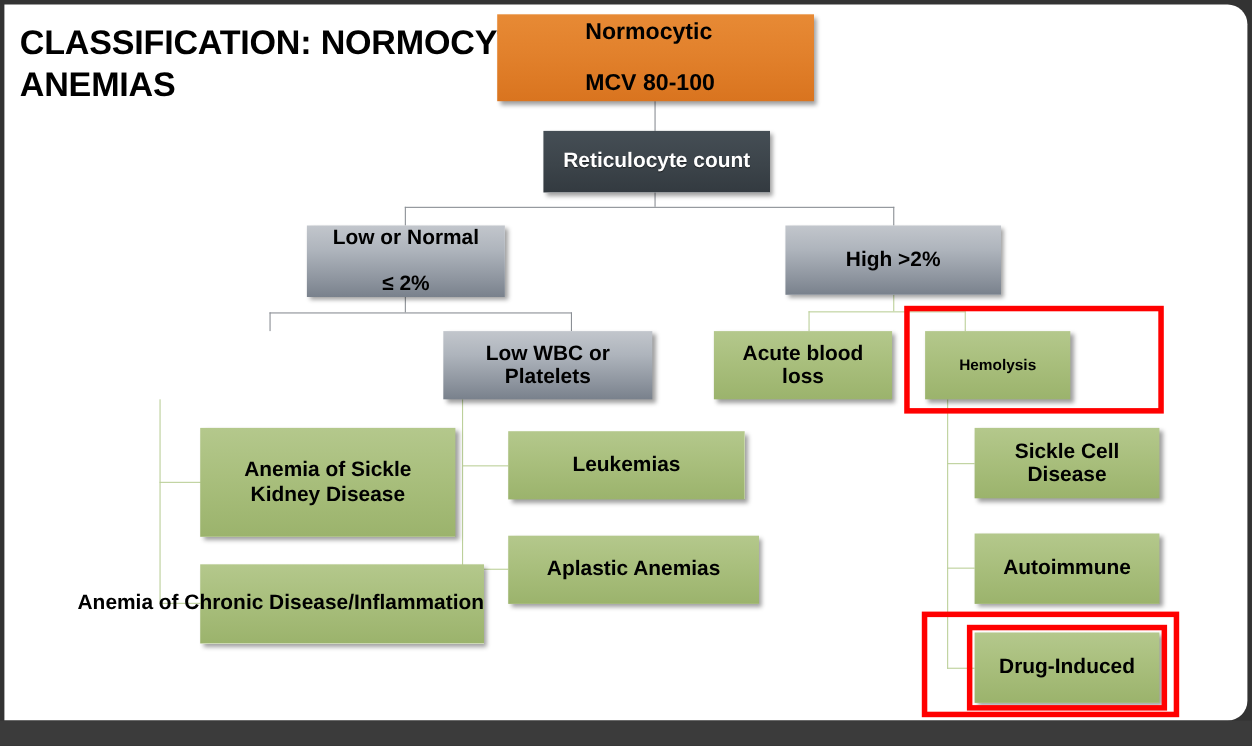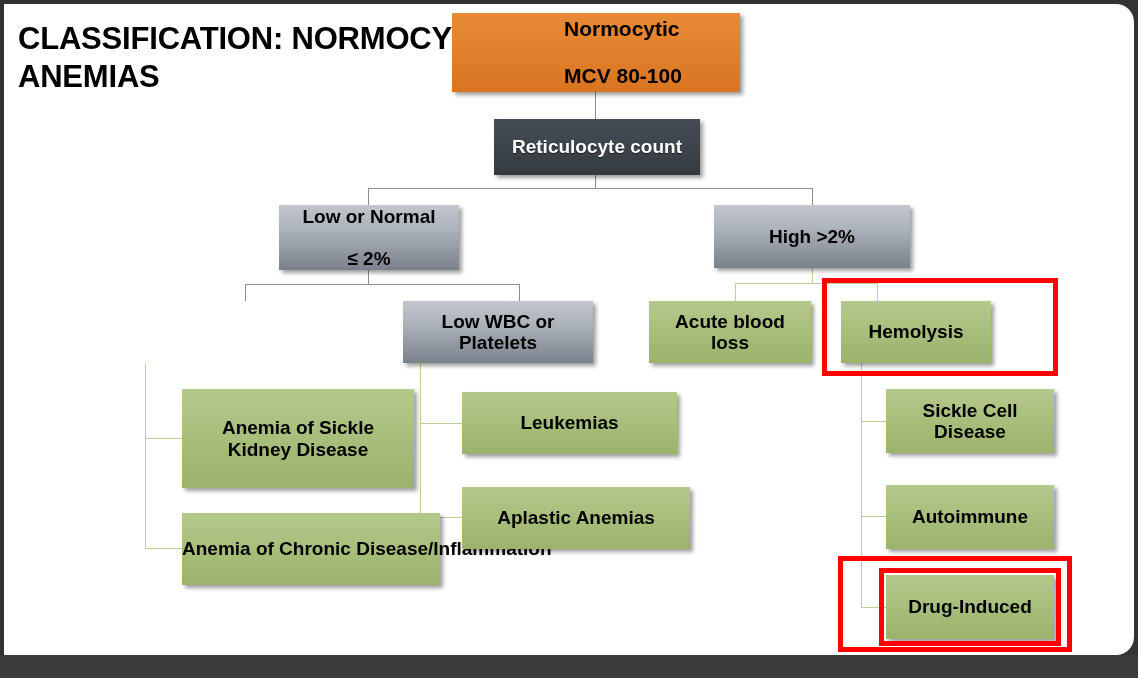--- a/index.html
+++ b/index.html
@@ -42,21 +42,21 @@
     letter-spacing:-0.2px;
     text-shadow:1px 1px 0 rgba(255,255,255,.35);
   }
 
   
   .node{
     position:absolute;
     box-sizing:border-box;
     display:flex;
     align-items:center;
-    justify-content:flex-start;
+    justify-content:flex-end;
     text-align:center;
     font-weight:bold;
     line-height:1.12;
     box-shadow:3px 3px 4px rgba(0,0,0,.38);
     z-index:3;
   }
   .node span{display:block;width:100%;}
 
   .n-orange{
     background:linear-gradient(to bottom,#e78a35 0%,#e2812c 45%,#d9741f 100%);
@@ -125,21 +125,21 @@
 
   <div class="line l-green" style="left:420px;top:363px;width:1px;height:155px;"></div>
   <div class="line l-green" style="left:420px;top:423px;width:42px;height:1px;"></div>
   <div class="line l-green" style="left:420px;top:517px;width:42px;height:1px;"></div>
 
   <div class="line l-green" style="left:861px;top:363px;width:1px;height:245px;"></div>
   <div class="line l-green" style="left:861px;top:421px;width:25px;height:1px;"></div>
   <div class="line l-green" style="left:861px;top:516px;width:25px;height:1px;"></div>
   <div class="line l-green" style="left:861px;top:607px;width:25px;height:1px;"></div>
 
-  <div class="node n-orange" style="left:452px;top:13px;width:288px;height:79px;font-size:21px;justify-content:flex-start;padding-left:112px;text-align:left;">
+  <div class="node n-orange" style="left:452px;top:13px;width:288px;height:79px;font-size:21px;justify-content:flex-start;padding-left:80px;text-align:left;">
     <span>
       <span>Normocytic</span><br>
       <span>MCV 80-100</span>
     </span>
   </div>
 
   <div class="node n-dark" style="left:494px;top:119px;width:206px;height:56px;font-size:19px;">
     <span>Reticulocyte count</span>
   </div>
 
@@ -156,21 +156,21 @@
 
 
   <div class="node n-gray" style="left:403px;top:301px;width:190px;height:62px;font-size:19px;padding:0 6px;">
     <span>Low WBC or Platelets</span>
   </div>
 
   <div class="node n-green" style="left:649px;top:301px;width:162px;height:62px;font-size:19px;padding:0 6px;">
     <span>Acute blood loss</span>
   </div>
 
-  <div class="node n-green" style="left:841px;top:301px;width:150px;height:62px;font-size:19px;">
+  <div class="node n-green" style="left:841px;top:301px;width:132px;height:62px;font-size:14px;">
     <span>Hemolysis</span>
   </div>
 
   <div class="node n-green" style="left:182px;top:389px;width:232px;height:99px;font-size:19px;padding:0 6px;">
     <span>Anemia of Sickle Kidney Disease</span>
   </div>
 
   <div class="node n-green" style="left:182px;top:513px;width:258px;height:72px;font-size:19px;">
     <span style="white-space:nowrap;width:auto;">Anemia of Chronic Disease/Inflammation</span>
   </div>

